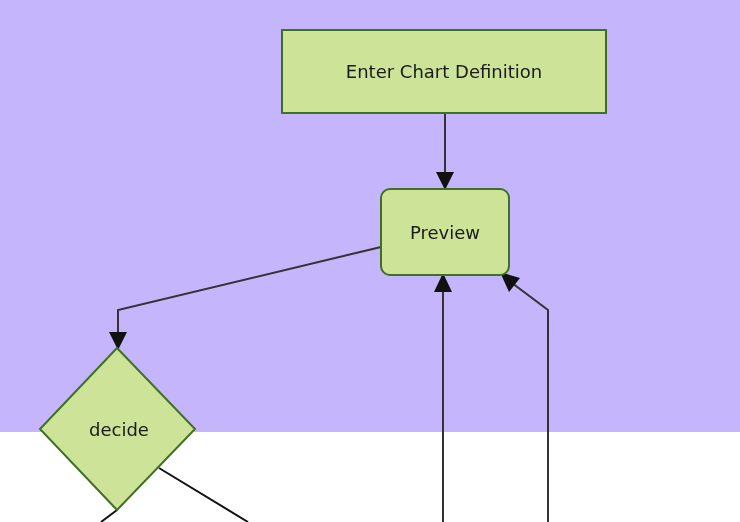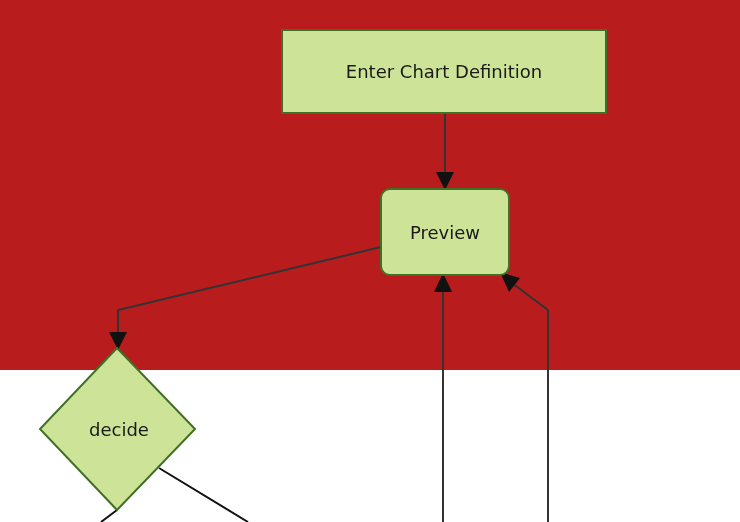--- a/index.html
+++ b/index.html
@@ -9,22 +9,22 @@
   }
   body {
     width: 740px;
     height: 522px;
     overflow: hidden;
     font-family: "DejaVu Sans", "Liberation Sans", sans-serif;
   }
   #diagram-root {
     position: relative;
     width: 740px;
-    height: 370px;
-    background: #b91c1c;
+    height: 432px;
+    background: #c4b5fd;
     text-align: right;
   }
   #flow-svg {
     position: absolute;
     top: 0;
     left: 0;
     width: 740px;
     height: 522px;
     display: block;
   }

